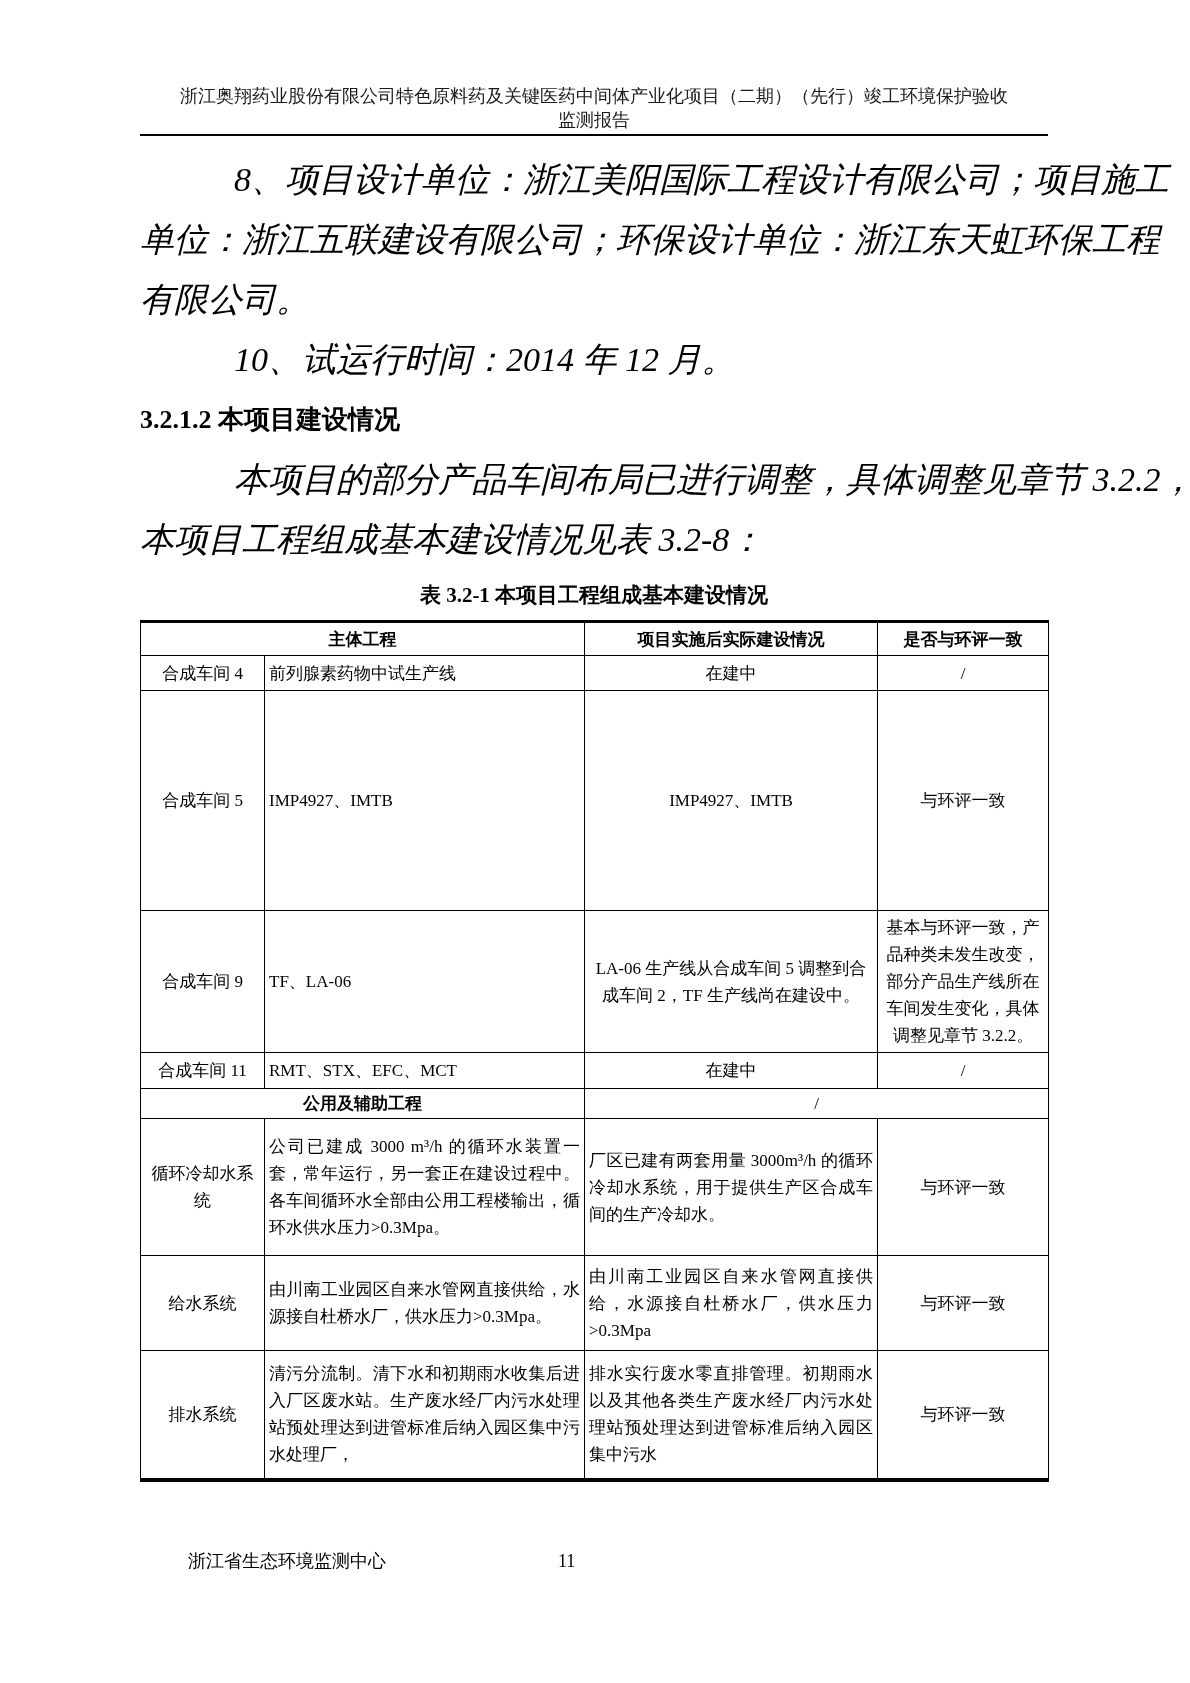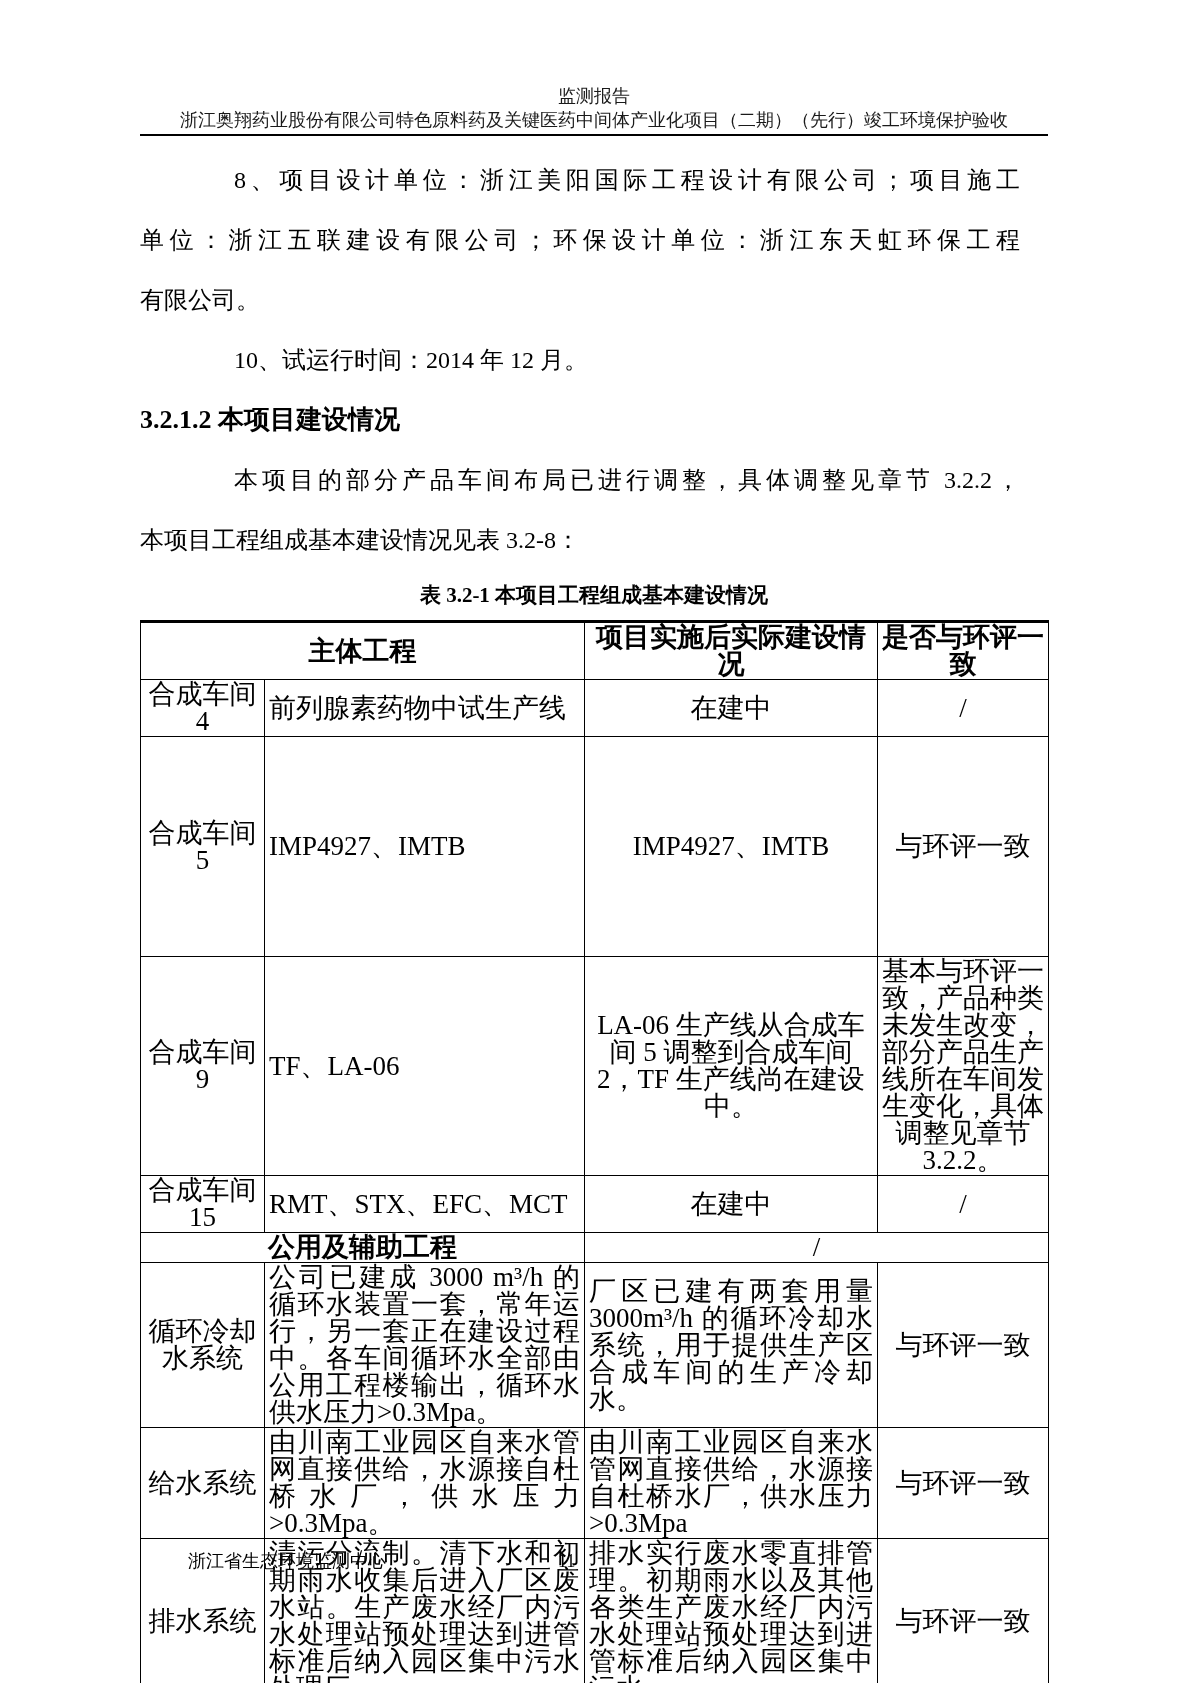--- a/index.html
+++ b/index.html
@@ -16,40 +16,40 @@
     position: absolute; left: 140px; top: 84px; width: 908px;
     text-align: center; font-size: 18px; line-height: 24px; color: #1a1a1a;
   }
   .header-rule {
     position: absolute; left: 140px; top: 134px; width: 908px;
     border-top: 2px solid #000;
   }
 
   
   .content { position: absolute; left: 140px; top: 150px; width: 880px; }
-  .ln { margin: 0; font-size: 24px; line-height: 60px; white-space: nowrap; }
+  .ln { margin: 0; font-size: 34px; line-height: 60px; white-space: nowrap; font-style: italic; }
   .indent { text-indent: 94px; }
   .jf { text-align: justify; text-align-last: justify; }
   .sec { margin: 0; font-size: 26px; font-weight: bold; line-height: 60px; }
 
   .tbl-title {
     width: 908px; text-align: center; font-size: 21px; font-weight: bold;
     line-height: 50px; height: 50px;
   }
 
   
   table.tbl {
     border-collapse: collapse; table-layout: fixed;
     width: 908px;
     border-top: 3px solid #000;
     border-bottom: 4px solid #000;
   }
   table.tbl td {
     border: 1px solid #000;
-    font-size: 27px; line-height: 27px;
+    font-size: 17px; line-height: 27px;
     padding: 1px 4px;
     vertical-align: middle;
     overflow: hidden;
   }
   td.c { text-align: center; }
   td.l { text-align: left; }
   td.j { text-align: justify; }
   td.b { font-weight: bold; }
   td.hd { font-weight: bold; text-align: center; font-size: 21px; }
   td.tight { line-height: 23px; font-size: 19.5px; }
@@ -62,22 +62,22 @@
   }
   .footer-org { position: absolute; left: 48px; top: 0; }
   .footer-page { position: absolute; left: 418px; top: 0; }
 </style>
 </head>
 <body>
 
 <div class="sheet">
 
   <header class="doc-header">
+    <div>浙江奥翔药业股份有限公司特色原料药及关键医药中间体产业化项目（二期）（先行）竣工环境保护验收</div>
     <div>监测报告</div>
-    <div>浙江奥翔药业股份有限公司特色原料药及关键医药中间体产业化项目（二期）（先行）竣工环境保护验收</div>
   </header>
   <div class="header-rule"></div>
 
   <main class="content">
     <p class="ln indent jf">8、项目设计单位：浙江美阳国际工程设计有限公司；项目施工</p>
     <p class="ln jf">单位：浙江五联建设有限公司；环保设计单位：浙江东天虹环保工程</p>
     <p class="ln">有限公司。</p>
     <p class="ln indent">10、试运行时间：2014 年 12 月。</p>
     <h3 class="sec">3.2.1.2 本项目建设情况</h3>
     <p class="ln indent jf">本项目的部分产品车间布局已进行调整，具体调整见章节 3.2.2，</p>
@@ -114,21 +114,21 @@
         </tr>
 
         <tr style="height:142px">
           <td class="c">合成车间 9</td>
           <td class="l">TF、LA-06</td>
           <td class="c mid3">LA-06 生产线从合成车间 5 调整到合成车间 2，TF 生产线尚在建设中。</td>
           <td class="c tight">基本与环评一致，产品种类未发生改变，部分产品生产线所在车间发生变化，具体调整见章节 3.2.2。</td>
         </tr>
 
         <tr style="height:36px">
-          <td class="c">合成车间 15</td>
+          <td class="c">合成车间 11</td>
           <td class="l">RMT、STX、EFC、MCT</td>
           <td class="c">在建中</td>
           <td class="c">/</td>
         </tr>
 
         <tr style="height:29px">
           <td colspan="2" class="c b">公用及辅助工程</td>
           <td colspan="2" class="c">/</td>
         </tr>
 

